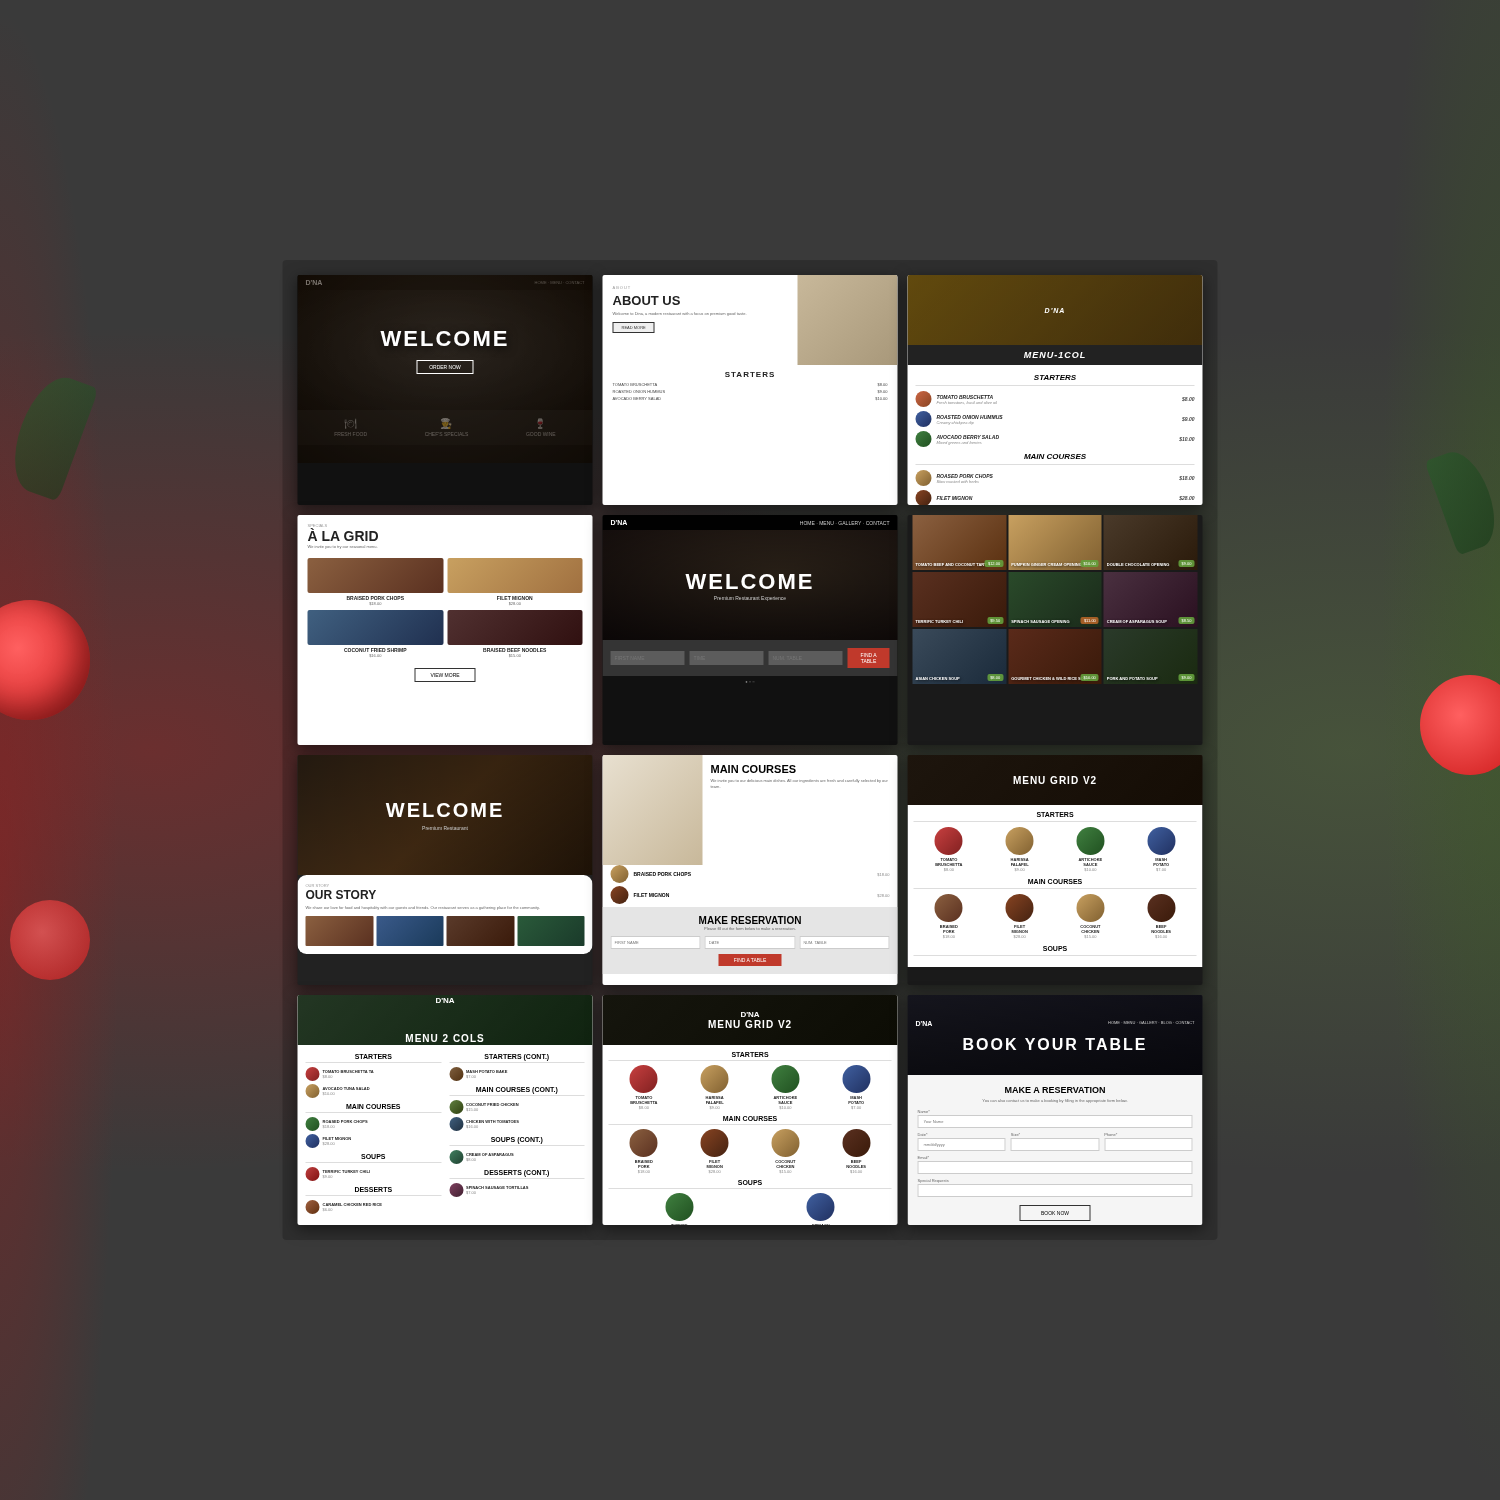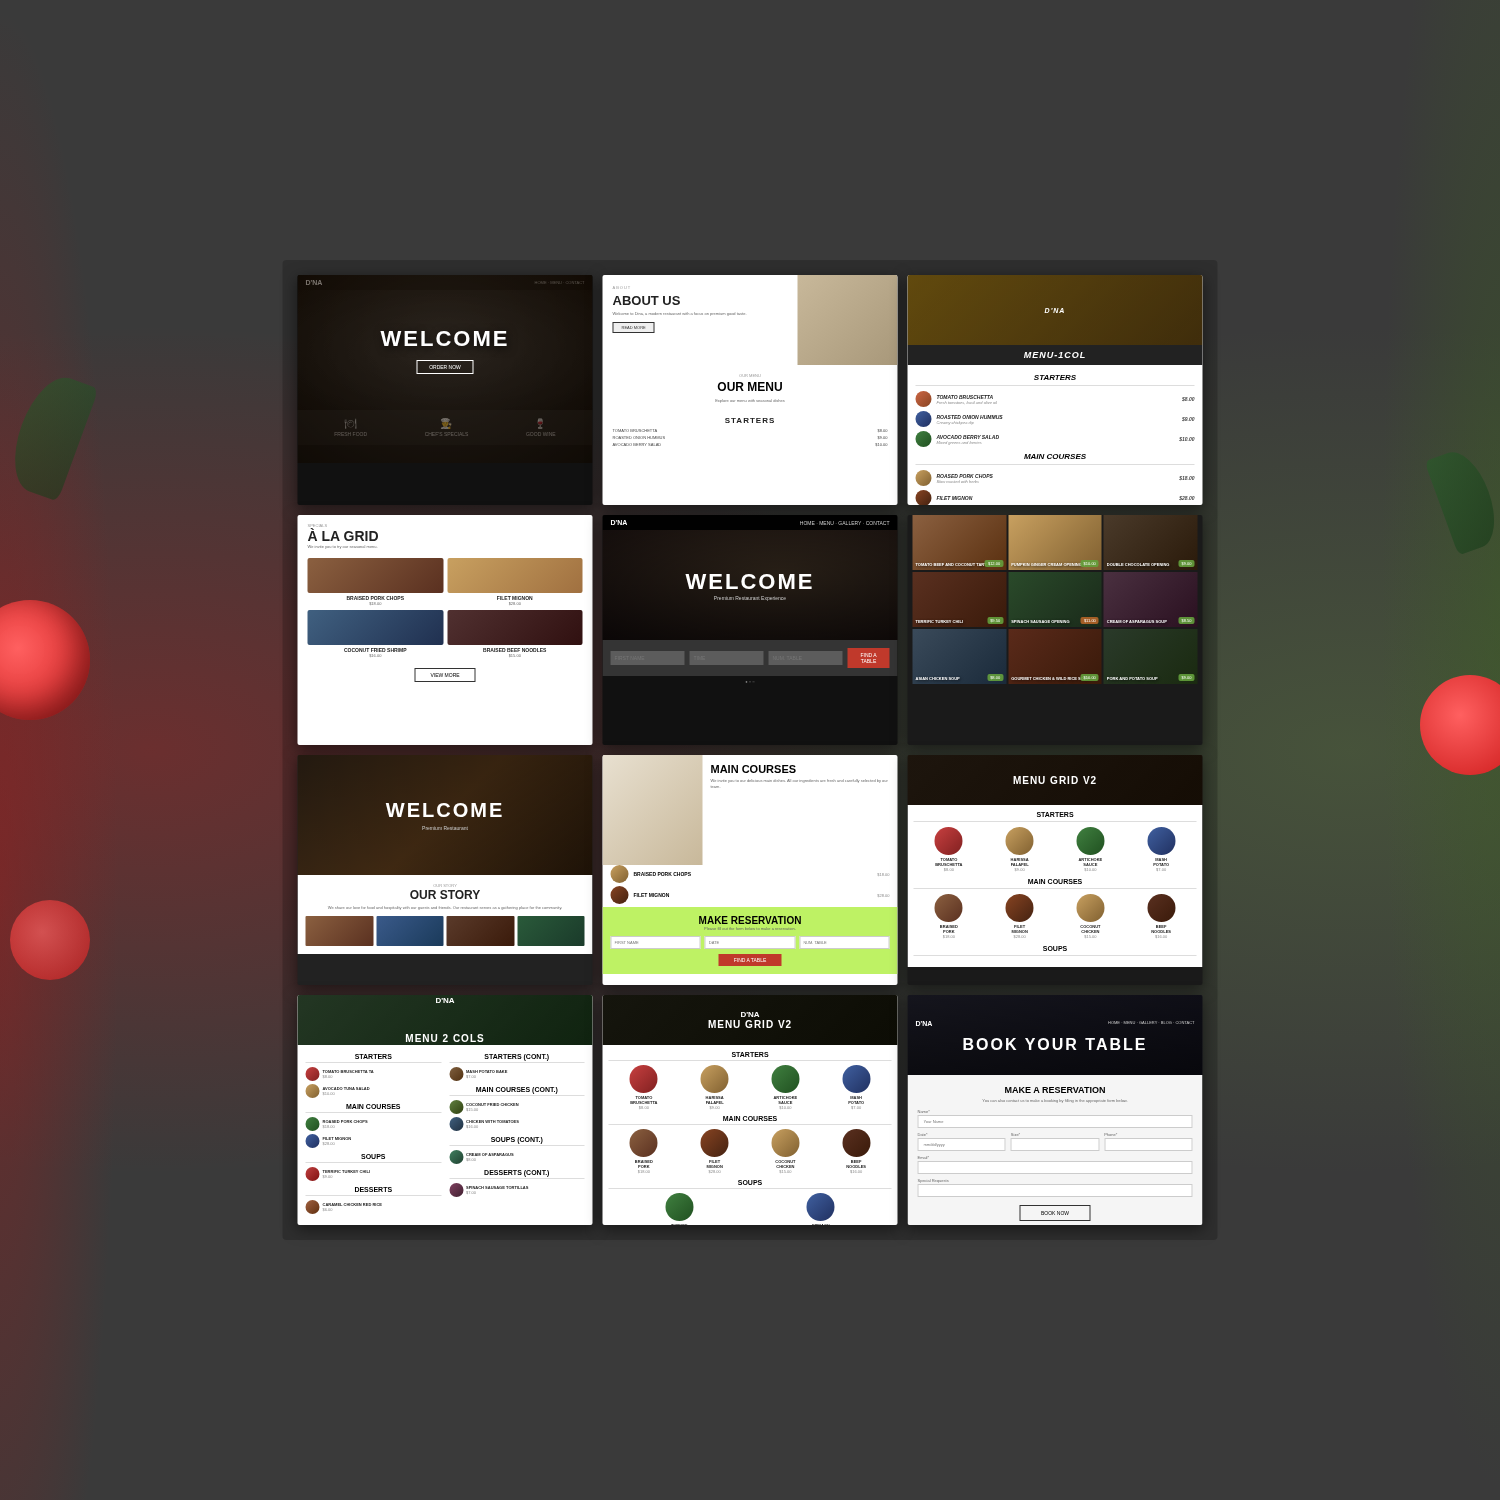--- a/index.html
+++ b/index.html
@@ -355,21 +355,22 @@
     }
     .cell-7 .hero h1 {
       font-size: 20px;
       font-weight: 900;
       letter-spacing: 2px;
     }
     .cell-7 .hero p { font-size: 5px; color: #ccc; margin-top: 3px; }
     .cell-7 .story-section {
       background: #fff;
       padding: 8px;
-      text-align: center;
+      text-align: left;
+      border-radius: 9px;
     }
     .cell-7 .story-label { font-size: 4px; color: #999; text-transform: uppercase; }
     .cell-7 .story-title { font-size: 12px; font-weight: 900; color: #222; }
     .cell-7 .story-text { font-size: 4px; color: #666; line-height: 1.5; margin: 3px 0; }
     .cell-7 .story-imgs {
       display: flex;
       gap: 3px;
       margin-top: 5px;
     }
     .cell-7 .story-img {
@@ -404,21 +405,21 @@
       height: 18px;
       border-radius: 50%;
       background: linear-gradient(135deg, #c8a060, #806030);
       margin-right: 5px;
       flex-shrink: 0;
     }
     .cell-8 .c-info { flex: 1; }
     .cell-8 .c-name { font-size: 5px; font-weight: bold; }
     .cell-8 .c-price { font-size: 4px; color: #888; }
     .cell-8 .reservation-section {
-      background: #bef264;
+      background: #e5e5e5;
       padding: 8px;
       text-align: center;
     }
     .cell-8 .res-title { font-size: 10px; font-weight: 900; text-transform: uppercase; }
     .cell-8 .res-sub { font-size: 4px; color: #666; }
     .cell-8 .res-fields {
       display: flex;
       gap: 4px;
       margin-top: 5px;
     }
@@ -705,25 +706,20 @@
       <div class="about-text">
         <div class="section-label">ABOUT</div>
         <h2>ABOUT US</h2>
         <p>Welcome to Dina, a modern restaurant with a focus on premium good taste.</p>
         <button class="btn-small">READ MORE</button>
       </div>
       <div class="about-img">
         <div style="width:100%;height:100%;background:linear-gradient(135deg, #c8b89a, #a8987a);"></div>
       </div>
     </div>
-    <div class="menu-section">
-      <div class="section-label">OUR MENU</div>
-      <h2>OUR MENU</h2>
-      <p>Explore our menu with seasonal dishes</p>
-    </div>
     <div class="starters-label">STARTERS</div>
     <div class="menu-row">
       <span>TOMATO BRUSCHETTA</span>
       <span>$8.00</span>
     </div>
     <div class="menu-row">
       <span>ROASTED ONION HUMMUS</span>
       <span>$9.00</span>
     </div>
     <div class="menu-row">

